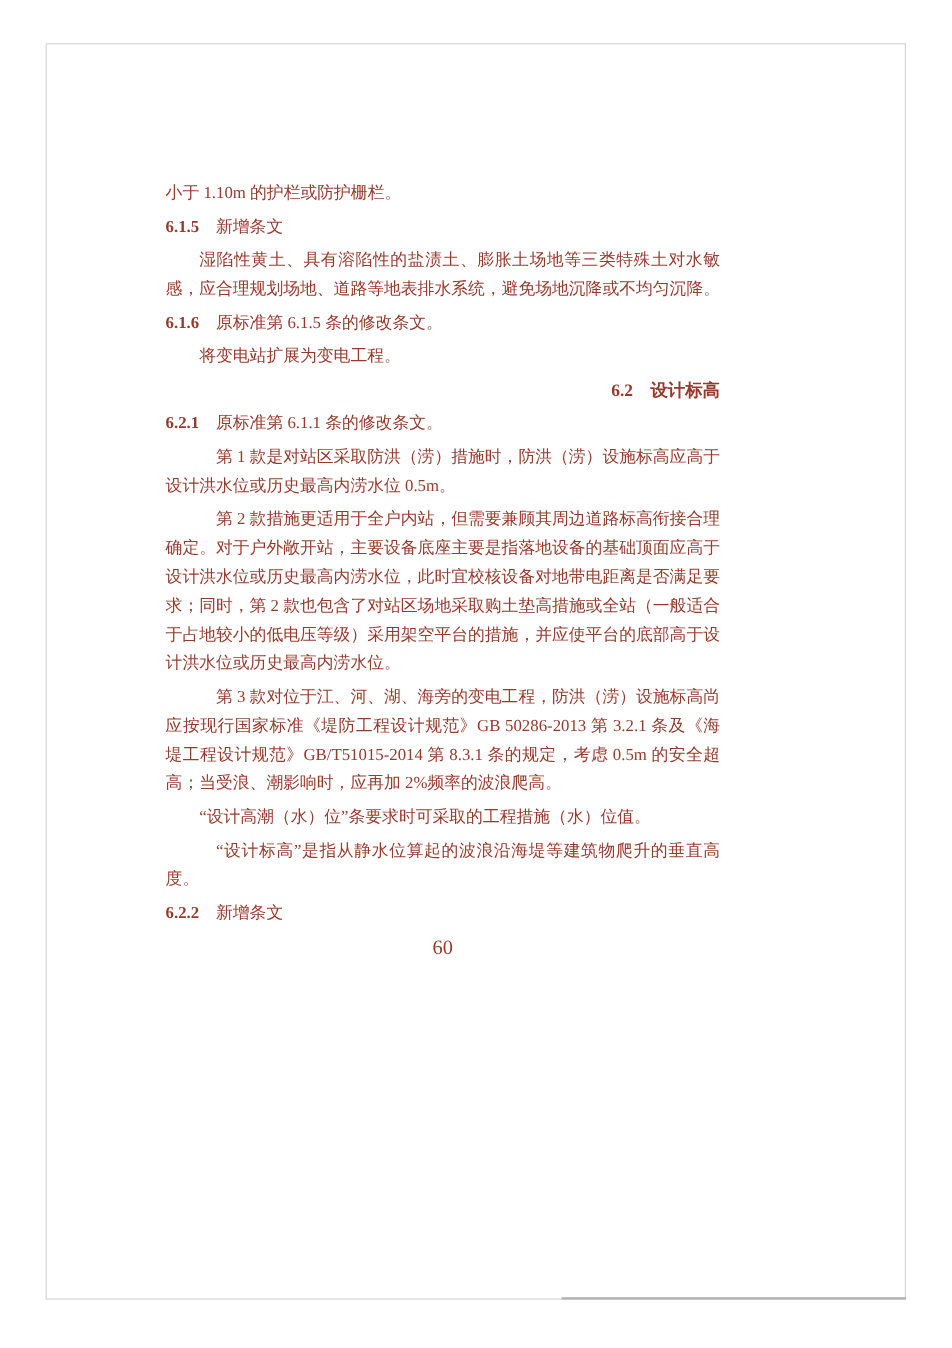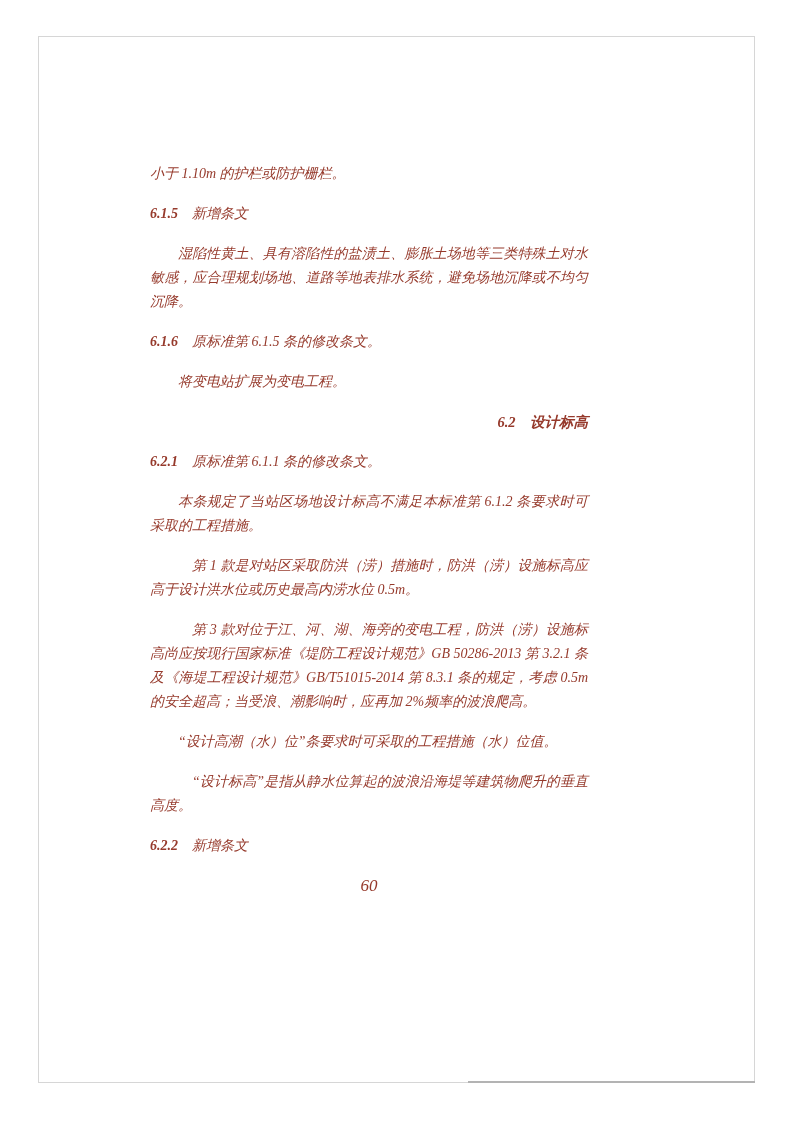--- a/index.html
+++ b/index.html
@@ -18,21 +18,21 @@
   }
   .bottom-line{
     position:absolute;left:468px;top:1081px;width:287px;height:2px;
     background:#b3b3b3;
   }
   .content{
     position:absolute;left:134px;top:146px;width:470px;
     font-size:14px;line-height:24px;
     text-align:justify;
   }
-  .content p{margin:16px;font-style:italic;}
+  .content p{margin:4px;}
   .indent1{text-indent:2em;}
   .indent2{text-indent:3em;}
   .clause{margin:6px 0 4px 0;}
   .clause .num{font-weight:bold;margin-right:14px;}
   .heading{font-weight:bold;text-align:right;margin:12px 0 10px 0;font-size:14.5px;}
   .pagenum{text-align:center;margin-top:2px;font-size:17px;}
 </style>
 </head>
 <body>
 
@@ -48,24 +48,24 @@
   <p class="indent1">湿陷性黄土、具有溶陷性的盐渍土、膨胀土场地等三类特殊土对水敏感，应合理规划场地、道路等地表排水系统，避免场地沉降或不均匀沉降。</p>
 
   <p class="clause"><span class="num">6.1.6</span><span>原标准第 6.1.5 条的修改条文。</span></p>
 
   <p class="indent1">将变电站扩展为变电工程。</p>
 
   <p class="heading">6.2　设计标高</p>
 
   <p class="clause"><span class="num">6.2.1</span><span>原标准第 6.1.1 条的修改条文。</span></p>
 
-  <p class="indent1">本条规定了当站区场地设计标高不满足本标准第 6.1.2 条要求时可采取的工程措施。</p>
 
   <p class="indent2">第 1 款是对站区采取防洪（涝）措施时，防洪（涝）设施标高应高于设计洪水位或历史最高内涝水位 0.5m。</p>
 
+  <p class="indent2">第 2 款措施更适用于全户内站，但需要兼顾其周边道路标高衔接合理确定。对于户外敞开站，主要设备底座主要是指落地设备的基础顶面应高于设计洪水位或历史最高内涝水位，此时宜校核设备对地带电距离是否满足要求；同时，第 2 款也包含了对站区场地采取购土垫高措施或全站（一般适合于占地较小的低电压等级）采用架空平台的措施，并应使平台的底部高于设计洪水位或历史最高内涝水位。</p>
 
   <p class="indent2">第 3 款对位于江、河、湖、海旁的变电工程，防洪（涝）设施标高尚应按现行国家标准《堤防工程设计规范》GB 50286-2013 第 3.2.1 条及《海堤工程设计规范》GB/T51015-2014 第 8.3.1 条的规定，考虑 0.5m 的安全超高；当受浪、潮影响时，应再加 2%频率的波浪爬高。</p>
 
   <p class="indent1">“设计高潮（水）位”条要求时可采取的工程措施（水）位值。</p>
 
   <p class="indent2">“设计标高”是指从静水位算起的波浪沿海堤等建筑物爬升的垂直高度。</p>
 
   <p class="clause"><span class="num">6.2.2</span><span>新增条文</span></p>
 
 

